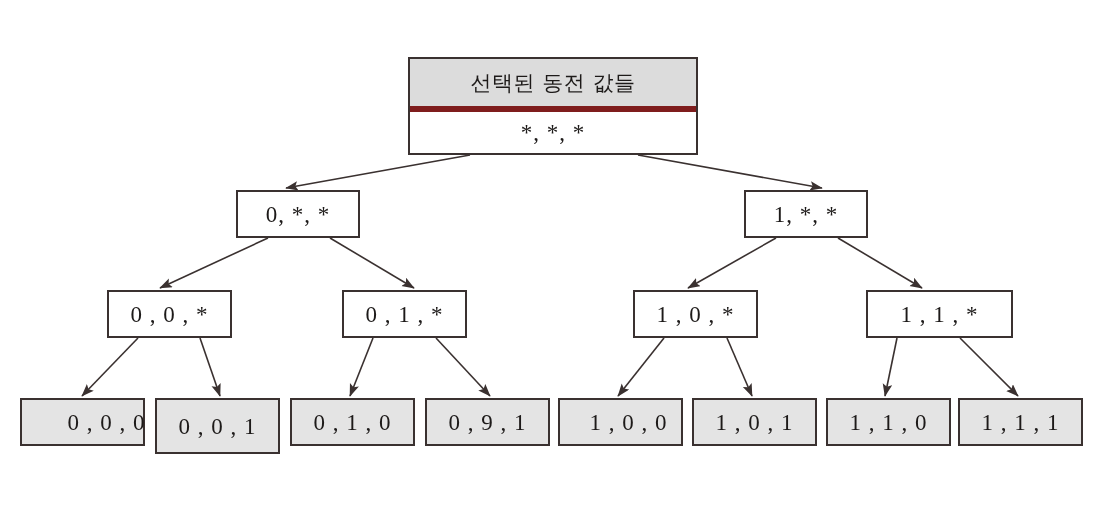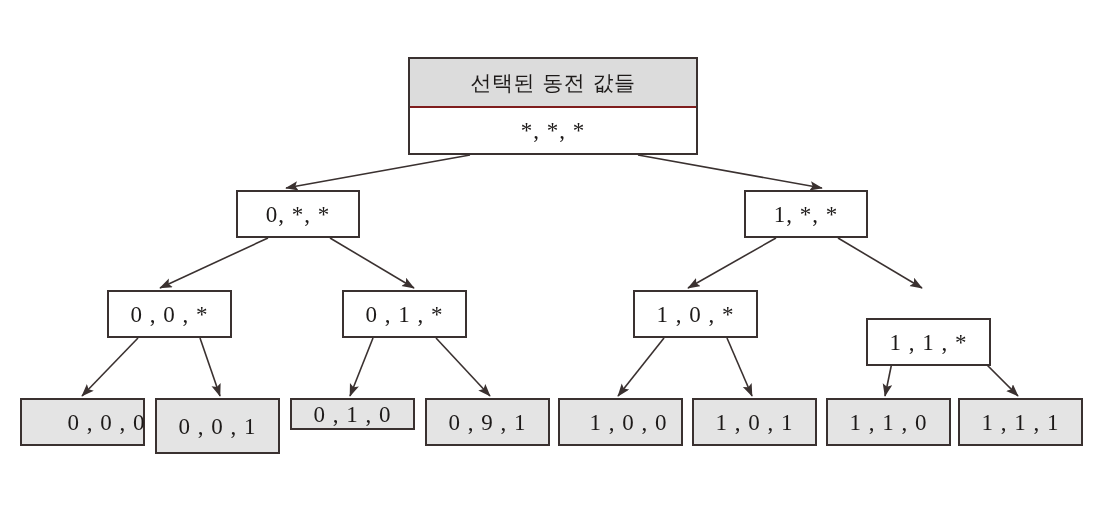--- a/index.html
+++ b/index.html
@@ -47,21 +47,21 @@
     box-sizing: border-box;
     border: 2px solid #3a3130;
     background: #ffffff;
     display: flex;
     flex-direction: column;
     overflow: hidden;
   }
   .root-header {
     flex: 0 0 47px;
     background: #dcdcdc;
-    border-bottom: 2px solid #7f1d1d;
+    border-bottom: 6px solid #7f1d1d;
     display: flex;
     align-items: center;
     justify-content: center;
     font-family: "DejaVu Sans", "Liberation Sans", sans-serif;
     font-size: 21px;
     color: #1d1a19;
     letter-spacing: 0.5px;
   }
   .root-body {
     flex: 1 1 auto;
@@ -118,32 +118,32 @@
   <div id="level3-layer">
       <div class="node" style="left: 107px; top: 290px; width: 125px; height: 48px;">
         <span class="label">0 , 0 , *</span>
       </div>
       <div class="node" style="left: 342px; top: 290px; width: 125px; height: 48px;">
         <span class="label">0 , 1 , *</span>
       </div>
       <div class="node" style="left: 633px; top: 290px; width: 125px; height: 48px;">
         <span class="label">1 , 0 , *</span>
       </div>
-      <div class="node" style="left: 866px; top: 290px; width: 125px; height: 48px; margin-top: 28px;">
+      <div class="node" style="left: 866px; top: 290px; width: 147px; height: 48px;">
         <span class="label">1 , 1 , *</span>
       </div>
     </div>
   <div id="leaf-layer">
       <div class="node leaf" style="left: 20px; top: 398px; width: 125px; height: 48px; padding-left: 48px;">
         <span class="label">0 , 0 , 0</span>
       </div>
       <div class="node leaf" style="left: 155px; top: 398px; width: 125px; height: 56px;">
         <span class="label">0 , 0 , 1</span>
       </div>
-      <div class="node leaf" style="left: 290px; top: 398px; width: 125px; height: 32px;">
+      <div class="node leaf" style="left: 290px; top: 398px; width: 125px; height: 48px;">
         <span class="label">0 , 1 , 0</span>
       </div>
       <div class="node leaf" style="left: 425px; top: 398px; width: 125px; height: 48px;">
         <span class="label">0 , 9 , 1</span>
       </div>
       <div class="node leaf" style="left: 558px; top: 398px; width: 125px; height: 48px; padding-left: 16px;">
         <span class="label">1 , 0 , 0</span>
       </div>
       <div class="node leaf" style="left: 692px; top: 398px; width: 125px; height: 48px;">
         <span class="label">1 , 0 , 1</span>

